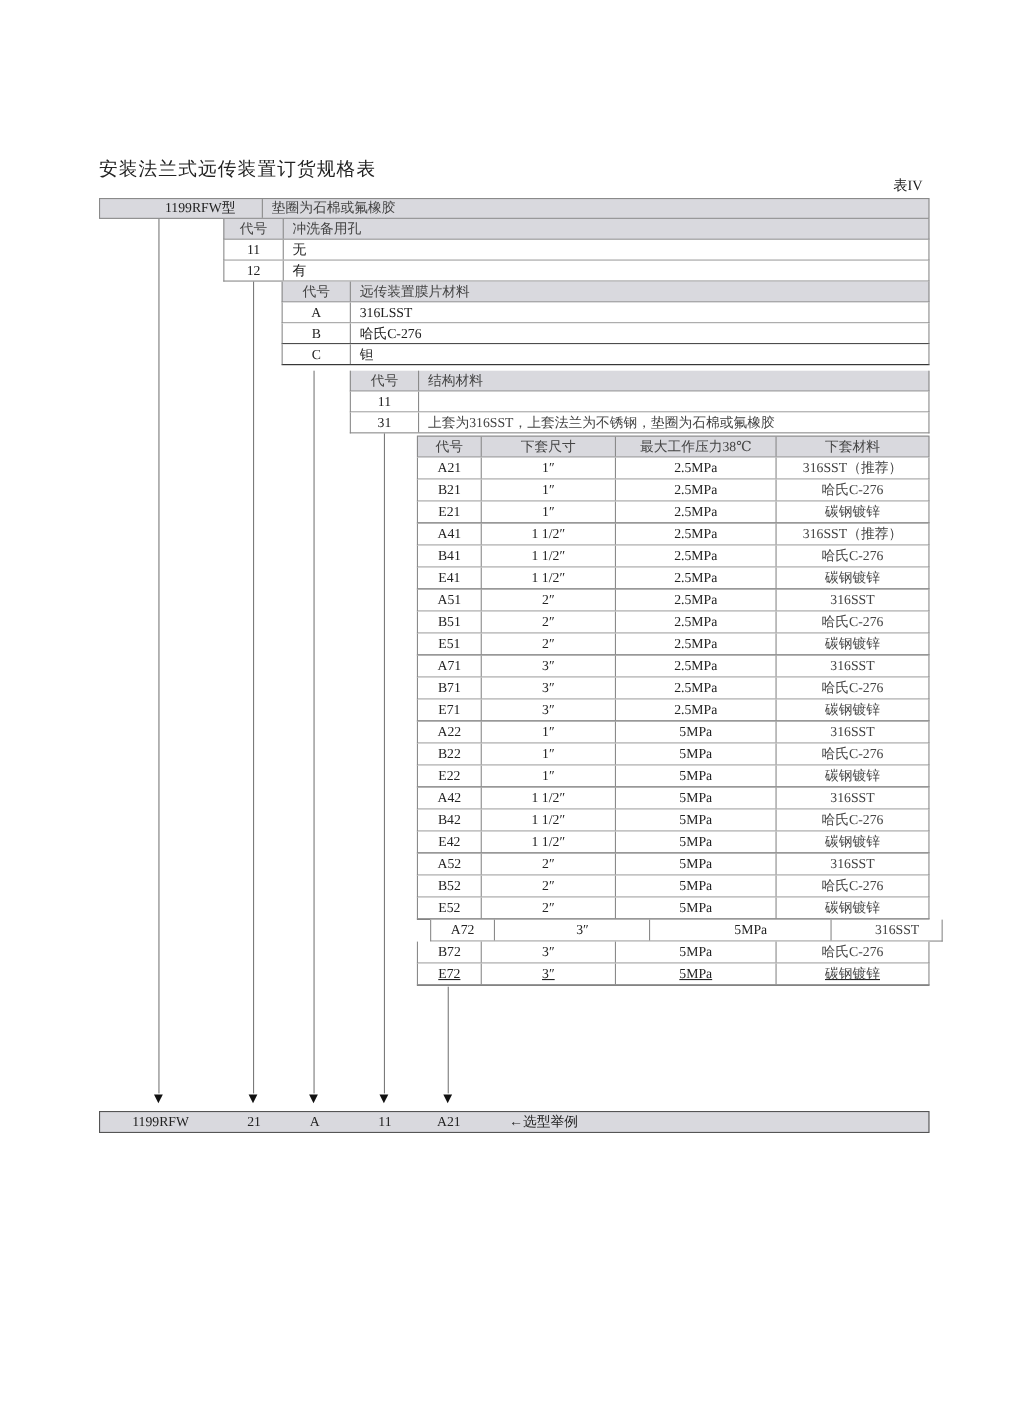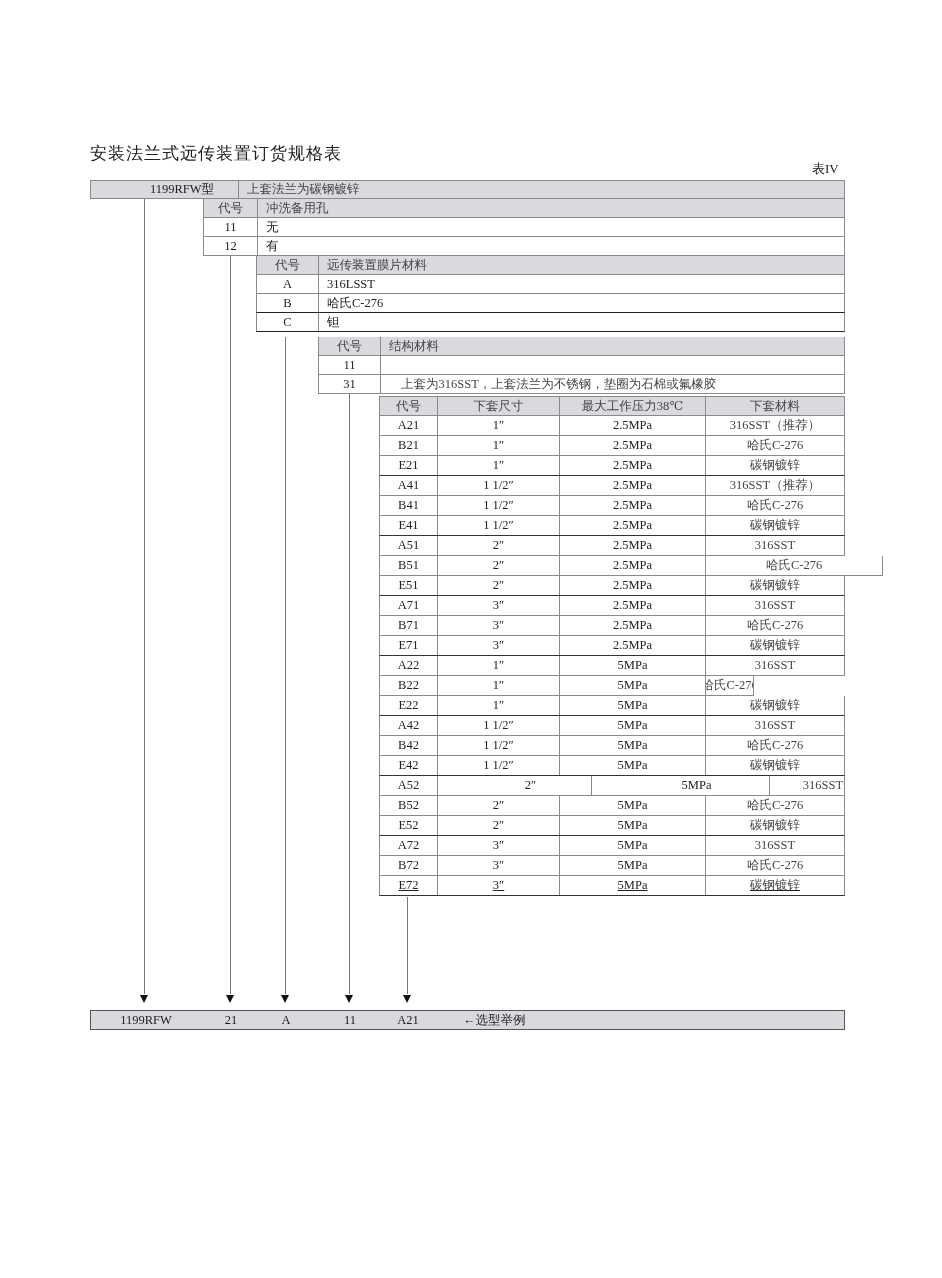--- a/index.html
+++ b/index.html
@@ -21,21 +21,21 @@
            border-right:4px solid transparent; border-top:8px solid #111; }
 </style>
 </head>
 <body>
 
 <div class="title">安装法兰式远传装置订货规格表</div>
 <div class="table-id">表IV</div>
 
 <div class="row gray" style="left:90px; top:180px; width:755px;padding-left:35px;">
   <div class="cell c br" style="width:113px;">1199RFW型</div>
-  <div class="cell l gray-text">上套法兰为碳钢镀锌</div>
+  <div class="cell l gray-text">垫圈为石棉或氟橡胶</div>
 </div>
 
 <div class="row gray" style="left:203px; top:199px; width:642px; border-top:none;">
   <div class="cell c br gray-text" style="width:54px;">代号</div>
   <div class="cell l gray-text">冲洗备用孔</div>
 </div>
 <div class="row" style="left:203px; top:218px; width:642px; border-top:none;">
   <div class="cell c br" style="width:54px;">11</div>
   <div class="cell l">无</div>
 </div>
@@ -61,21 +61,21 @@
   <div class="cell l">钽</div>
 </div>
 
 <div class="row gray" style="left:318px; top:337px; width:527px; border-top:none;">
   <div class="cell c br gray-text" style="width:62px;">代号</div>
   <div class="cell l gray-text">结构材料</div>
 </div>
 <div class="row" style="left:318px; top:356px; width:527px; border-top:none;">
   <div class="cell c br" style="width:62px;">11</div>
 </div>
-<div class="row" style="left:318px; top:375px; width:527px; border-top:none;gap:12px;">
+<div class="row" style="left:318px; top:375px; width:527px; border-top:none;">
   <div class="cell c br" style="width:62px;">31</div>
   <div class="cell l gray-text">上套为316SST，上套法兰为不锈钢，垫圈为石棉或氟橡胶</div>
 </div>
 
 <div id="lower-table" style="position:absolute; left:379px; top:396px; width:466px;">
   <div class="row gray" style="position:relative; left:0; top:0; width:466px; height:20px;">
     <div class="cell c br gray-text" style="width:58px;">代号</div>
     <div class="cell c br gray-text" style="width:122px;">下套尺寸</div>
     <div class="cell c br gray-text" style="width:146px;">最大工作压力38℃</div>
     <div class="cell c gray-text" style="flex:1;">下套材料</div>
@@ -116,21 +116,21 @@
         <div class="cell c br" style="width: 122px;">1 1/2″</div>
         <div class="cell c br" style="width: 146px;">2.5MPa</div>
         <div class="cell c gray-text" style="flex: 1 1 0%;">碳钢镀锌</div>
       </div>
       <div class="row" style="position: relative; left: 0px; top: 0px; width: 466px; height: 20px; border-top: none;">
         <div class="cell c br" style="width: 58px;">A51</div>
         <div class="cell c br" style="width: 122px;">2″</div>
         <div class="cell c br" style="width: 146px;">2.5MPa</div>
         <div class="cell c gray-text" style="flex: 1 1 0%;">316SST</div>
       </div>
-      <div class="row" style="position: relative; left: 0px; top: 0px; width: 504px; height: 20px; border-top: none;">
+      <div class="row" style="position: relative; left: 0px; top: 0px; width: 466px; height: 20px; border-top: none;">
         <div class="cell c br" style="width: 58px;">B51</div>
         <div class="cell c br" style="width: 122px;">2″</div>
         <div class="cell c br" style="width: 146px;">2.5MPa</div>
         <div class="cell c gray-text" style="flex: 1 1 0%;">哈氏C-276</div>
       </div>
       <div class="row" style="position: relative; left: 0px; top: 0px; width: 466px; height: 20px; border-top: none; border-bottom: 1px solid rgb(51, 51, 51);">
         <div class="cell c br" style="width: 58px;">E51</div>
         <div class="cell c br" style="width: 122px;">2″</div>
         <div class="cell c br" style="width: 146px;">2.5MPa</div>
         <div class="cell c gray-text" style="flex: 1 1 0%;">碳钢镀锌</div>
@@ -152,21 +152,21 @@
         <div class="cell c br" style="width: 122px;">3″</div>
         <div class="cell c br" style="width: 146px;">2.5MPa</div>
         <div class="cell c gray-text" style="flex: 1 1 0%;">碳钢镀锌</div>
       </div>
       <div class="row" style="position: relative; left: 0px; top: 0px; width: 466px; height: 20px; border-top: none;">
         <div class="cell c br" style="width: 58px;">A22</div>
         <div class="cell c br" style="width: 122px;">1″</div>
         <div class="cell c br" style="width: 146px;">5MPa</div>
         <div class="cell c gray-text" style="flex: 1 1 0%;">316SST</div>
       </div>
-      <div class="row" style="position: relative; left: 0px; top: 0px; width: 375px; height: 20px; border-top: none;">
+      <div class="row" style="position: relative; left: 0px; top: 0px; width: 466px; height: 20px; border-top: none;">
         <div class="cell c br" style="width: 58px;">B22</div>
         <div class="cell c br" style="width: 122px;">1″</div>
         <div class="cell c br" style="width: 146px;">5MPa</div>
         <div class="cell c gray-text" style="flex: 1 1 0%;">哈氏C-276</div>
       </div>
       <div class="row" style="position: relative; left: 0px; top: 0px; width: 466px; height: 20px; border-top: none; border-bottom: 1px solid rgb(51, 51, 51);">
         <div class="cell c br" style="width: 58px;">E22</div>
         <div class="cell c br" style="width: 122px;">1″</div>
         <div class="cell c br" style="width: 146px;">5MPa</div>
         <div class="cell c gray-text" style="flex: 1 1 0%;">碳钢镀锌</div>
@@ -182,39 +182,39 @@
         <div class="cell c br" style="width: 122px;">1 1/2″</div>
         <div class="cell c br" style="width: 146px;">5MPa</div>
         <div class="cell c gray-text" style="flex: 1 1 0%;">哈氏C-276</div>
       </div>
       <div class="row" style="position: relative; left: 0px; top: 0px; width: 466px; height: 20px; border-top: none; border-bottom: 1px solid rgb(51, 51, 51);">
         <div class="cell c br" style="width: 58px;">E42</div>
         <div class="cell c br" style="width: 122px;">1 1/2″</div>
         <div class="cell c br" style="width: 146px;">5MPa</div>
         <div class="cell c gray-text" style="flex: 1 1 0%;">碳钢镀锌</div>
       </div>
-      <div class="row" style="position: relative; left: 0px; top: 0px; width: 466px; height: 20px; border-top: none; gap: 32px;">
+      <div class="row" style="position: relative; left: 0px; top: 0px; width: 466px; height: 20px; border-top: none;">
         <div class="cell c br" style="width: 58px;">A52</div>
         <div class="cell c br" style="width: 122px;">2″</div>
         <div class="cell c br" style="width: 146px;">5MPa</div>
         <div class="cell c gray-text" style="flex: 1 1 0%;">316SST</div>
       </div>
       <div class="row" style="position: relative; left: 0px; top: 0px; width: 466px; height: 20px; border-top: none;">
         <div class="cell c br" style="width: 58px;">B52</div>
         <div class="cell c br" style="width: 122px;">2″</div>
         <div class="cell c br" style="width: 146px;">5MPa</div>
         <div class="cell c gray-text" style="flex: 1 1 0%;">哈氏C-276</div>
       </div>
       <div class="row" style="position: relative; left: 0px; top: 0px; width: 466px; height: 20px; border-top: none; border-bottom: 1px solid rgb(51, 51, 51);">
         <div class="cell c br" style="width: 58px;">E52</div>
         <div class="cell c br" style="width: 122px;">2″</div>
         <div class="cell c br" style="width: 146px;">5MPa</div>
         <div class="cell c gray-text" style="flex: 1 1 0%;">碳钢镀锌</div>
       </div>
-      <div class="row" style="position: relative; left: 0px; top: 0px; width: 466px; height: 20px; border-top: none;">
+      <div class="row" style="position: relative; left: 12px; top: 0px; width: 466px; height: 20px; border-top: none; gap: 19px;">
         <div class="cell c br" style="width: 58px;">A72</div>
         <div class="cell c br" style="width: 122px;">3″</div>
         <div class="cell c br" style="width: 146px;">5MPa</div>
         <div class="cell c gray-text" style="flex: 1 1 0%;">316SST</div>
       </div>
       <div class="row" style="position: relative; left: 0px; top: 0px; width: 466px; height: 20px; border-top: none;">
         <div class="cell c br" style="width: 58px;">B72</div>
         <div class="cell c br" style="width: 122px;">3″</div>
         <div class="cell c br" style="width: 146px;">5MPa</div>
         <div class="cell c gray-text" style="flex: 1 1 0%;">哈氏C-276</div>

